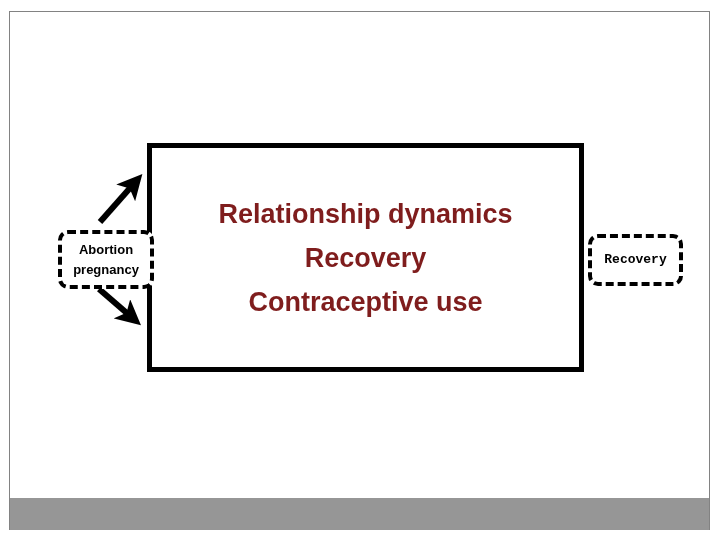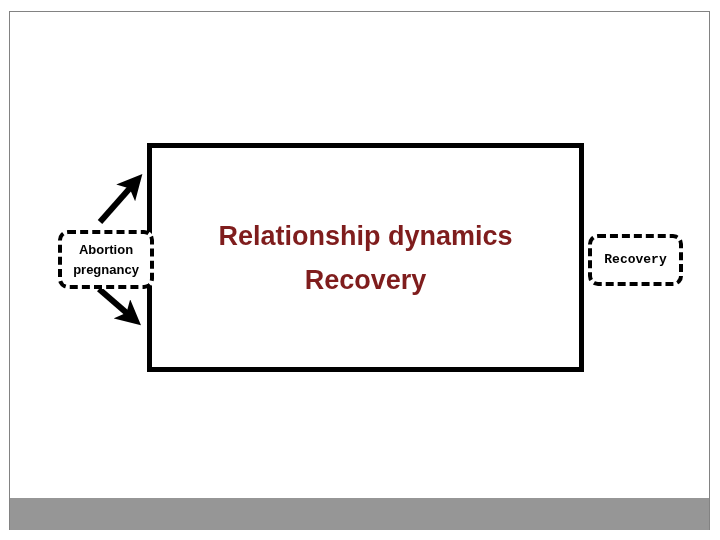--- a/index.html
+++ b/index.html
@@ -129,20 +129,21 @@
         <path d="M 0 0 L 4.2 2.1 L 0 4.2 L 1.0 2.1 Z" fill="#000000"></path>
       </marker>
     </defs>
     <line x1="100" y1="222" x2="138" y2="179" stroke="#000000" stroke-width="6" marker-end="url(#arrowhead)"></line>
     <line x1="99" y1="289" x2="136" y2="321" stroke="#000000" stroke-width="6" marker-end="url(#arrowhead)"></line>
   </svg>
 
   <div id="central-box">
     <div class="line">Relationship dynamics</div>
     <div class="line">Recovery</div>
+    <div class="line">Contraceptive use</div>
   </div>
 
   <div id="box-abortion" class="dashed-box">
     <div class="line">Abortion</div>
     <div class="line">pregnancy</div>
   </div>
 
   <div id="box-recovery" class="dashed-box">
     <div class="line">Recovery</div>
   </div>

